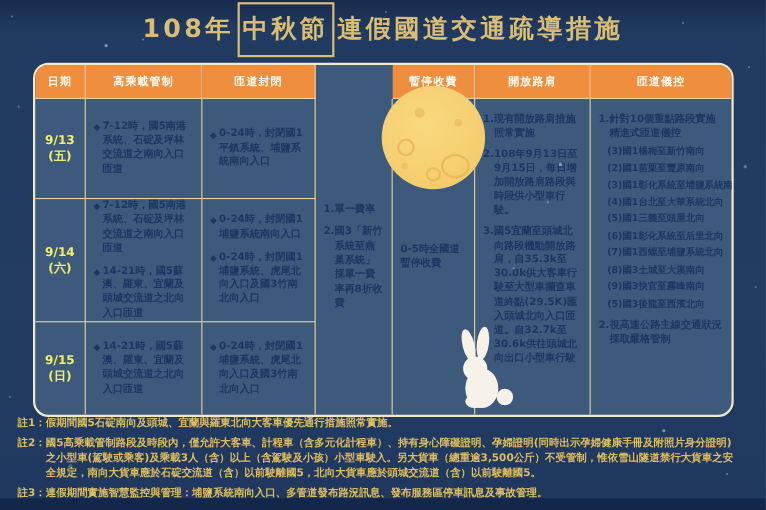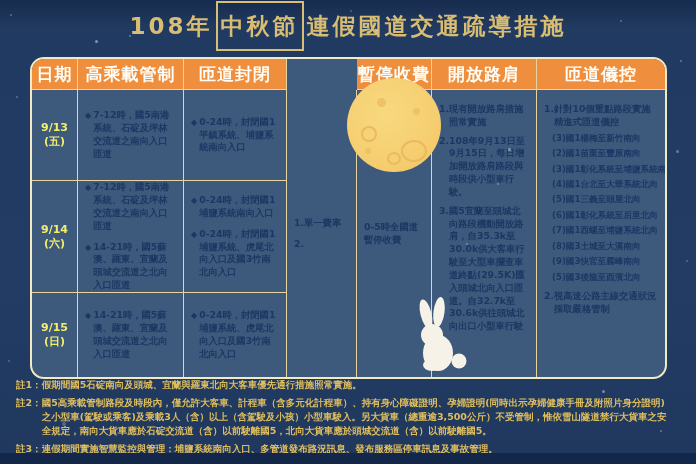--- a/index.html
+++ b/index.html
@@ -18,21 +18,21 @@
   .title .boxed{border:2px solid #d9bd72;padding:10px 3px;margin:0 3px;}
 
   
   .ttable{position:absolute;left:30px;top:57px;width:637px;height:322px;
     box-sizing:border-box;border:2px solid #f2e9c6;border-radius:14px;overflow:hidden;
     display:grid;grid-template-columns:46px 106px 103px 70px 75px 105px 1fr;
     grid-template-rows:31px 91px 112px 1fr;background:#3d5a7c;}
   .cell{box-sizing:border-box;min-width:0;min-height:0;}
   .br{border-right:1.5px solid #e6d59d;}
   .bb{border-bottom:1.5px solid #e6d59d;}
-  .h{background:#ef8e3c;color:#fffdf6;font-size:17px;font-weight:bold;
+  .h{background:#ef8e3c;color:#fffdf6;font-size:10px;font-weight:bold;
     display:flex;align-items:center;justify-content:center;letter-spacing:1px;white-space:nowrap;}
   .date{color:#f2ee6c;font-weight:bold;font-size:11px;line-height:1.25;text-align:center;
     display:flex;flex-direction:column;justify-content:center;}
   .body-cell{color:#1c3763;font-size:9.3px;font-weight:bold;line-height:1.38;
     padding:8px 7px;display:flex;flex-direction:column;justify-content:center;gap:8px;}
   .top-align{justify-content:flex-start;padding-top:13px;gap:6px;}
   .item{display:flex;}
   .bullet{flex:none;font-size:8px;margin-right:2px;padding-top:1px;}
   .num{flex:none;white-space:nowrap;}
   .subitem{padding-left:8px;font-size:8.6px;line-height:1.45;white-space:nowrap;}
@@ -151,20 +151,21 @@
       </div>
     </div>
 
     <div class="cell body-cell br" style="grid-column:4;grid-row:2/5">
       <div class="item">
         <span class="num">1.</span>
         <span>單一費率</span>
       </div>
       <div class="item">
         <span class="num">2.</span>
+        <span>國3「新竹系統至燕巢系統」採單一費率再8折收費</span>
       </div>
     </div>
 
     <div class="cell body-cell br center-text" style="grid-column:5;grid-row:2/5">
       <span style="width:62px">0-5時全國道暫停收費</span>
     </div>
 
     <div class="cell body-cell br top-align" style="grid-column:6;grid-row:2/5">
       <div class="item">
         <span class="num">1.</span>

